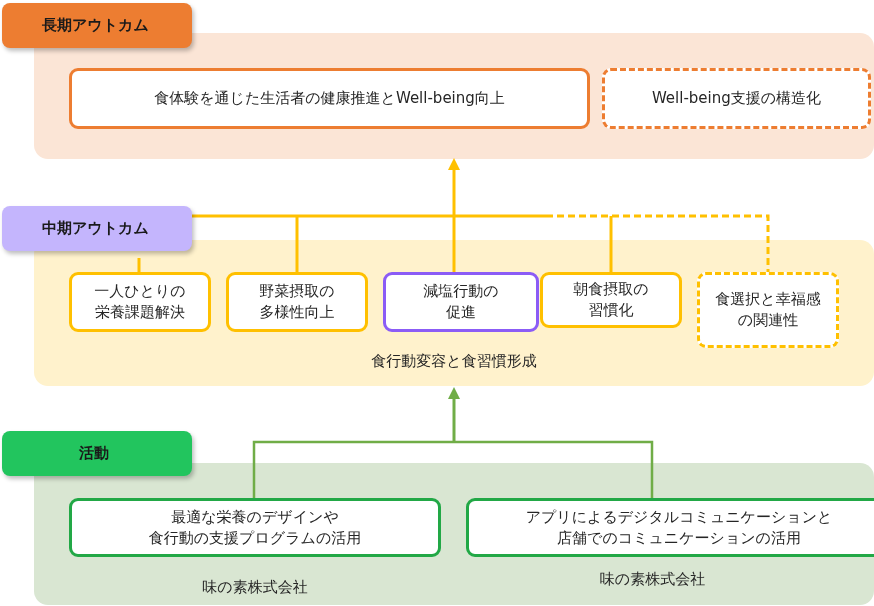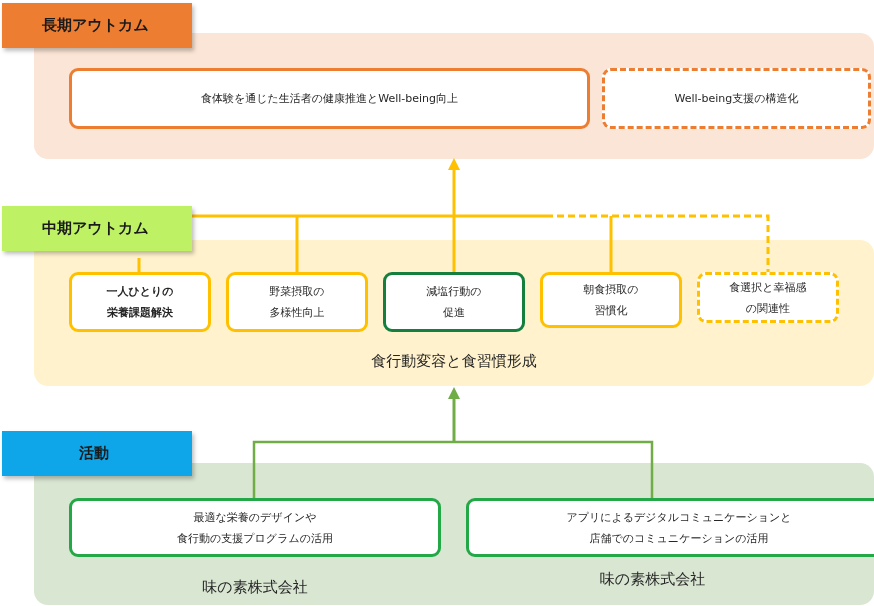--- a/index.html
+++ b/index.html
@@ -1,24 +1,24 @@
 <!DOCTYPE html>
 <html><head>
 <meta charset="utf-8">
 <style>
   html, body { margin: 0; padding: 0; background: #ffffff; }
   body { width: 874px; height: 606px; position: relative; overflow: hidden;
          font-family: "DejaVu Sans", "Liberation Sans", sans-serif; color: #262626; }
   .panel { position: absolute; border-radius: 14px; }
-  .tag { position: absolute; border-radius: 0; color: #1a1a1a; font-weight: bold;
+  .tag { position: absolute; border-radius: 8px; color: #1a1a1a; font-weight: bold;
          font-size: 15px; display: flex; align-items: center; justify-content: flex-start;
          padding-left: 40px; box-sizing: border-box; box-shadow: 2px 3px 4px rgba(0,0,0,0.25); }
   .box { position: absolute; background: #fff; border-radius: 9px; box-sizing: border-box;
          display: flex; align-items: center; justify-content: center; text-align: center;
-         font-size: 11px; line-height: 21px; white-space: pre-line; }
+         font-size: 15px; line-height: 21px; white-space: pre-line; }
   .label { position: absolute; font-size: 15px; text-align: center; }
   svg.conn { position: absolute; left: 0; top: 0; }
 </style>
 </head>
 <body>
 
 <div class="panel" style="left:34px;top:33px;width:840px;height:126px;background:#fbe5d6;"></div>
 <div class="panel" style="left:34px;top:240px;width:840px;height:146px;background:#fff2cc;"></div>
 <div class="panel" style="left:34px;top:463px;width:840px;height:142px;background:#d9e6d2;"></div>
 
@@ -38,35 +38,35 @@
 
   <path d="M454,216 V168" stroke="#ffc000" stroke-width="3"></path>
   <path d="M448,170 L454,158 L460,170 Z" fill="#ffc000"></path>
 
   <path d="M254,498 V442 H652 V498" stroke="#70ad47" stroke-width="2.5" fill="none"></path>
   <path d="M454,442 V398" stroke="#70ad47" stroke-width="3"></path>
   <path d="M448,399 L454,387 L460,399 Z" fill="#70ad47"></path>
 </svg>
 
 <div class="tag" style="left:2px;top:3px;width:190px;height:45px;background:#ed7d31;">長期アウトカム</div>
-<div class="tag" style="left:2px;top:206px;width:190px;height:45px;background:#bef264;">中期アウトカム</div>
-<div class="tag" style="left:2px;top:431px;width:190px;height:45px;background:#0ea5e9;padding-left:77px;">活動</div>
+<div class="tag" style="left:2px;top:206px;width:190px;height:45px;background:#c4b5fd;">中期アウトカム</div>
+<div class="tag" style="left:2px;top:431px;width:190px;height:45px;background:#22c55e;padding-left:77px;">活動</div>
 
 <div class="box" style="left:69px;top:68px;width:521px;height:61px;border:3px solid #ed7d31;">食体験を通じた生活者の健康推進とWell-being向上</div>
 <div class="box" style="left:602px;top:68px;width:269px;height:61px;border:3px dashed #ed7d31;">Well-being支援の構造化</div>
 
-<div class="box" style="left:69px;top:272px;width:142px;height:60px;border:3px solid #ffc000;font-weight:bold;">一人ひとりの
+<div class="box" style="left:69px;top:272px;width:142px;height:60px;border:3px solid #ffc000;">一人ひとりの
 栄養課題解決</div>
 <div class="box" style="left:226px;top:272px;width:142px;height:60px;border:3px solid #ffc000;text-align:center;">野菜摂取の
 多様性向上</div>
-<div class="box" style="left:383px;top:272px;width:142px;height:60px;border:3px solid #15803d;">減塩行動の
+<div class="box" style="left:383px;top:272px;width:156px;height:60px;border:3px solid #8b5cf6;">減塩行動の
 促進</div>
 <div class="box" style="left:540px;top:272px;width:142px;height:56px;border:3px solid #ffc000;">朝食摂取の
 習慣化</div>
-<div class="box" style="left:697px;top:272px;width:142px;height:51px;border:3px dashed #ffc000;">食選択と幸福感
+<div class="box" style="left:697px;top:272px;width:142px;height:76px;border:3px dashed #ffc000;">食選択と幸福感
 の関連性</div>
 <div class="label" style="left:34px;top:352px;width:840px;">食行動変容と食習慣形成</div>
 
 <div class="box" style="left:69px;top:498px;width:372px;height:59px;border:3px solid #22a846;">最適な栄養のデザインや
 食行動の支援プログラムの活用</div>
 <div class="box" style="left:466px;top:498px;width:416px;height:59px;border:3px solid #22a846;padding-left:10px;">アプリによるデジタルコミュニケーションと
 店舗でのコミュニケーションの活用</div>
 <div class="label" style="left:69px;top:570px;width:372px;margin-top:8px;">味の素株式会社</div>
 <div class="label" style="left:466px;top:570px;width:373px;">味の素株式会社</div>
 

